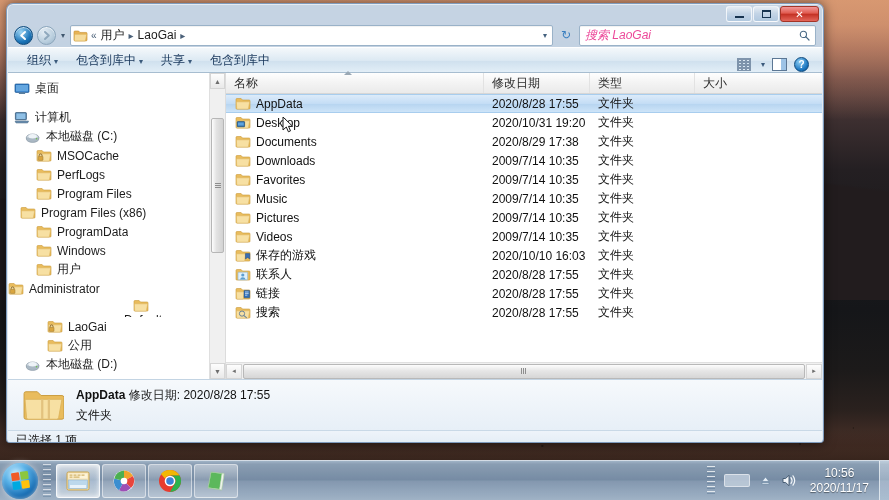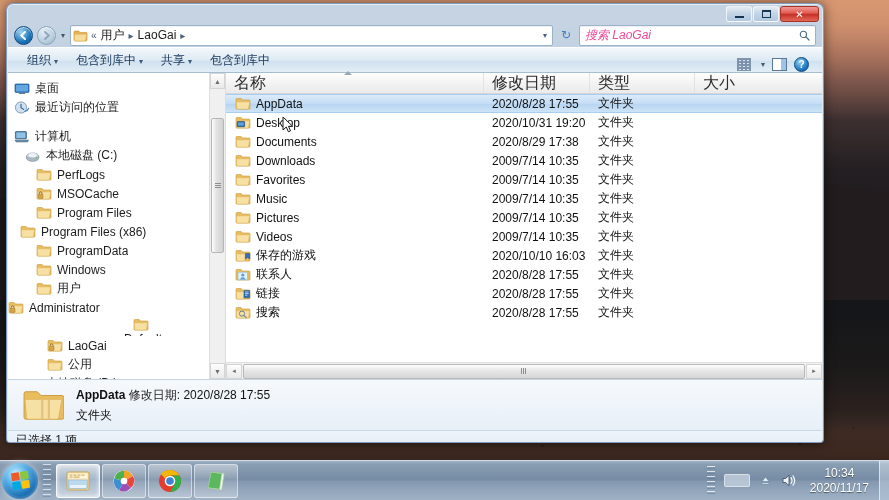--- a/index.html
+++ b/index.html
@@ -187,21 +187,21 @@
   }
   .grip { width:6px;height:6px;
     background: repeating-linear-gradient(to bottom,#8e8e8e 0 1px, transparent 1px 2px); }
 
   
   #listpane { flex:1; display:flex; flex-direction:column; background:#fff; position:relative; }
   #colhdr {
     height:21px; display:flex; align-items:flex-start;
     background: linear-gradient(to bottom,#fefefe,#f3f3f3 50%,#eaeaea);
     border-bottom:1px solid #d6d6d6;
-    font-size:16px; color:#2b2b2b;
+    font-size:12px; color:#2b2b2b;
   }
   .col { padding-left:8px; border-right:1px solid #e2e2e2; height:100%; display:flex;align-items:center; }
   .col.c0 { width:258px; position:relative; }
   .col.c1 { width:106px; }
   .col.c2 { width:105px; }
   .col.c3 { flex:1; border-right:none; }
   .sortmark {
     position:absolute; left:118px; top:-2px;
     width:0;height:0;border-left:4px solid transparent;border-right:4px solid transparent;
     border-bottom:4px solid #9aa8b4;
@@ -388,28 +388,20 @@
     <div id="navpane">
       <div id="navlist">
           <div class="navrow" style="padding-left: 6px;">
             <svg viewBox="0 0 16 15" class="ico">
               <rect x="1" y="3" width="14" height="8.4" rx=".8" fill="#2e79c4" stroke="#1d5690" stroke-width=".7"></rect>
               <rect x="2" y="4" width="12" height="6.4" fill="#63a6e0"></rect>
               <rect x="4.8" y="11.6" width="6.4" height="1.4" rx=".4" fill="#5b7f9e"></rect>
             </svg>
             <span class="lbl">桌面</span>
           </div>
-          <div class="navrow" style="padding-left: 6px;">
-            <svg viewBox="0 0 16 15" class="ico">
-              <circle cx="7" cy="7.5" r="5.6" fill="#cfe1f0" stroke="#6b8da9" stroke-width=".8"></circle>
-              <path d="M7 4.2v3.6l2.6 1.6" fill="none" stroke="#2f5f8c" stroke-width="1.1" stroke-linecap="round"></path>
-              <path d="M11 11.4 a4.4 4.4 0 0 0 3.6-3" fill="none" stroke="#4d88bb" stroke-width="1.4" stroke-linecap="round"></path>
-            </svg>
-            <span class="lbl">最近访问的位置</span>
-          </div>
           <div class="navgap"></div>
           <div class="navrow" style="padding-left: 6px;">
             <svg viewBox="0 0 16 15" class="ico">
               <rect x="1.4" y="2.6" width="11" height="7.2" rx=".7" fill="#4a78a0" stroke="#2f5576" stroke-width=".7"></rect>
               <rect x="2.3" y="3.4" width="9.2" height="5.6" fill="#8fc0e6"></rect>
               <path d="M1 11h13.6l-1 2H2z" fill="#6d91b3" stroke="#456680" stroke-width=".5"></path>
             </svg>
             <span class="lbl">计算机</span>
           </div>
           <div class="navrow" style="padding-left: 17px;">
@@ -418,31 +410,31 @@
               <path d="M1.4 8.4v1.6a6.2 3.4 0 0 0 12.4 0V8.4" fill="#aab8c4" stroke="#8b99a6" stroke-width=".7"></path>
               <ellipse cx="7.6" cy="7.2" rx="4.1" ry="2.2" fill="#eef3f7"></ellipse>
               <circle cx="11.6" cy="9.7" r=".8" fill="#6fc04a"></circle>
             </svg>
             <span class="lbl">本地磁盘 (C:)</span>
           </div>
           <div class="navrow" style="padding-left: 28px;">
             <svg viewBox="0 0 16 15" class="ico">
               <path d="M1 3.4a.9.9 0 0 1 .9-.9h4.2l1.4 1.5h6.6a.9.9 0 0 1 .9.9v7.3a.9.9 0 0 1-.9.9H1.9a.9.9 0 0 1-.9-.9z" fill="#e9bc5d" stroke="#c99b3b" stroke-width=".6"></path>
               <path d="M1.4 5.8h13.3l-1.3 6.6a.8.8 0 0 1-.8.7H2.5a.8.8 0 0 1-.8-.7z" fill="#f7e0a3" stroke="#dcb35c" stroke-width=".5"></path>
-            </svg>
-            <span class="lbl">PerfLogs</span>
-          </div>
-          <div class="navrow" style="padding-left: 28px;">
-            <svg viewBox="0 0 16 15" class="ico">
-              <path d="M1 3.4a.9.9 0 0 1 .9-.9h4.2l1.4 1.5h6.6a.9.9 0 0 1 .9.9v7.3a.9.9 0 0 1-.9.9H1.9a.9.9 0 0 1-.9-.9z" fill="#e9bc5d" stroke="#c99b3b" stroke-width=".6"></path>
-              <path d="M1.4 5.8h13.3l-1.3 6.6a.8.8 0 0 1-.8.7H2.5a.8.8 0 0 1-.8-.7z" fill="#f7e0a3" stroke="#dcb35c" stroke-width=".5"></path>
               <path d="M3.2 8.5V7.3a1.4 1.4 0 0 1 2.8 0v1.2" fill="none" stroke="#8a6a2e" stroke-width="1"></path>
               <rect x="2.2" y="8.3" width="4.8" height="4.1" rx=".6" fill="#d9a53f" stroke="#9a7430" stroke-width=".5"></rect>
             </svg>
             <span class="lbl">MSOCache</span>
+          </div>
+          <div class="navrow" style="padding-left: 28px;">
+            <svg viewBox="0 0 16 15" class="ico">
+              <path d="M1 3.4a.9.9 0 0 1 .9-.9h4.2l1.4 1.5h6.6a.9.9 0 0 1 .9.9v7.3a.9.9 0 0 1-.9.9H1.9a.9.9 0 0 1-.9-.9z" fill="#e9bc5d" stroke="#c99b3b" stroke-width=".6"></path>
+              <path d="M1.4 5.8h13.3l-1.3 6.6a.8.8 0 0 1-.8.7H2.5a.8.8 0 0 1-.8-.7z" fill="#f7e0a3" stroke="#dcb35c" stroke-width=".5"></path>
+            </svg>
+            <span class="lbl">PerfLogs</span>
           </div>
           <div class="navrow" style="padding-left: 28px;">
             <svg viewBox="0 0 16 15" class="ico">
               <path d="M1 3.4a.9.9 0 0 1 .9-.9h4.2l1.4 1.5h6.6a.9.9 0 0 1 .9.9v7.3a.9.9 0 0 1-.9.9H1.9a.9.9 0 0 1-.9-.9z" fill="#e9bc5d" stroke="#c99b3b" stroke-width=".6"></path>
               <path d="M1.4 5.8h13.3l-1.3 6.6a.8.8 0 0 1-.8.7H2.5a.8.8 0 0 1-.8-.7z" fill="#f7e0a3" stroke="#dcb35c" stroke-width=".5"></path>
             </svg>
             <span class="lbl">Program Files</span>
           </div>
           <div class="navrow" style="padding-left: 12px;">
             <svg viewBox="0 0 16 15" class="ico">
@@ -792,18 +784,18 @@
     <svg width="13" height="13" viewBox="0 0 13 13">
       <path d="M6.5 3 L10 7.5 H3 Z" fill="#e4ecf4" stroke="#6e8aa5" stroke-width=".7"></path>
       <rect x="3" y="8.6" width="7" height="1.5" fill="#e4ecf4" stroke="#6e8aa5" stroke-width=".7"></rect>
     </svg>
     <svg width="16" height="15" viewBox="0 0 16 15">
       <path d="M2 5.5h2.6L8 2.3v10.4L4.6 9.5H2z" fill="#f2f6fa" stroke="#3d546b" stroke-width=".9" stroke-linejoin="round"></path>
       <path d="M10 4.6a5 5 0 0 1 0 5.8" fill="none" stroke="#f2f6fa" stroke-width="1.2" stroke-linecap="round"></path>
       <path d="M12 2.8a8 8 0 0 1 0 9.4" fill="none" stroke="#f2f6fa" stroke-width="1.2" stroke-linecap="round"></path>
     </svg>
     <div class="clock">
-      <div>10:34</div>
+      <div>10:56</div>
       <div>2020/11/17</div>
     </div>
   </div>
   <div id="showdesk"></div>
 </div>
 
 </body></html>

